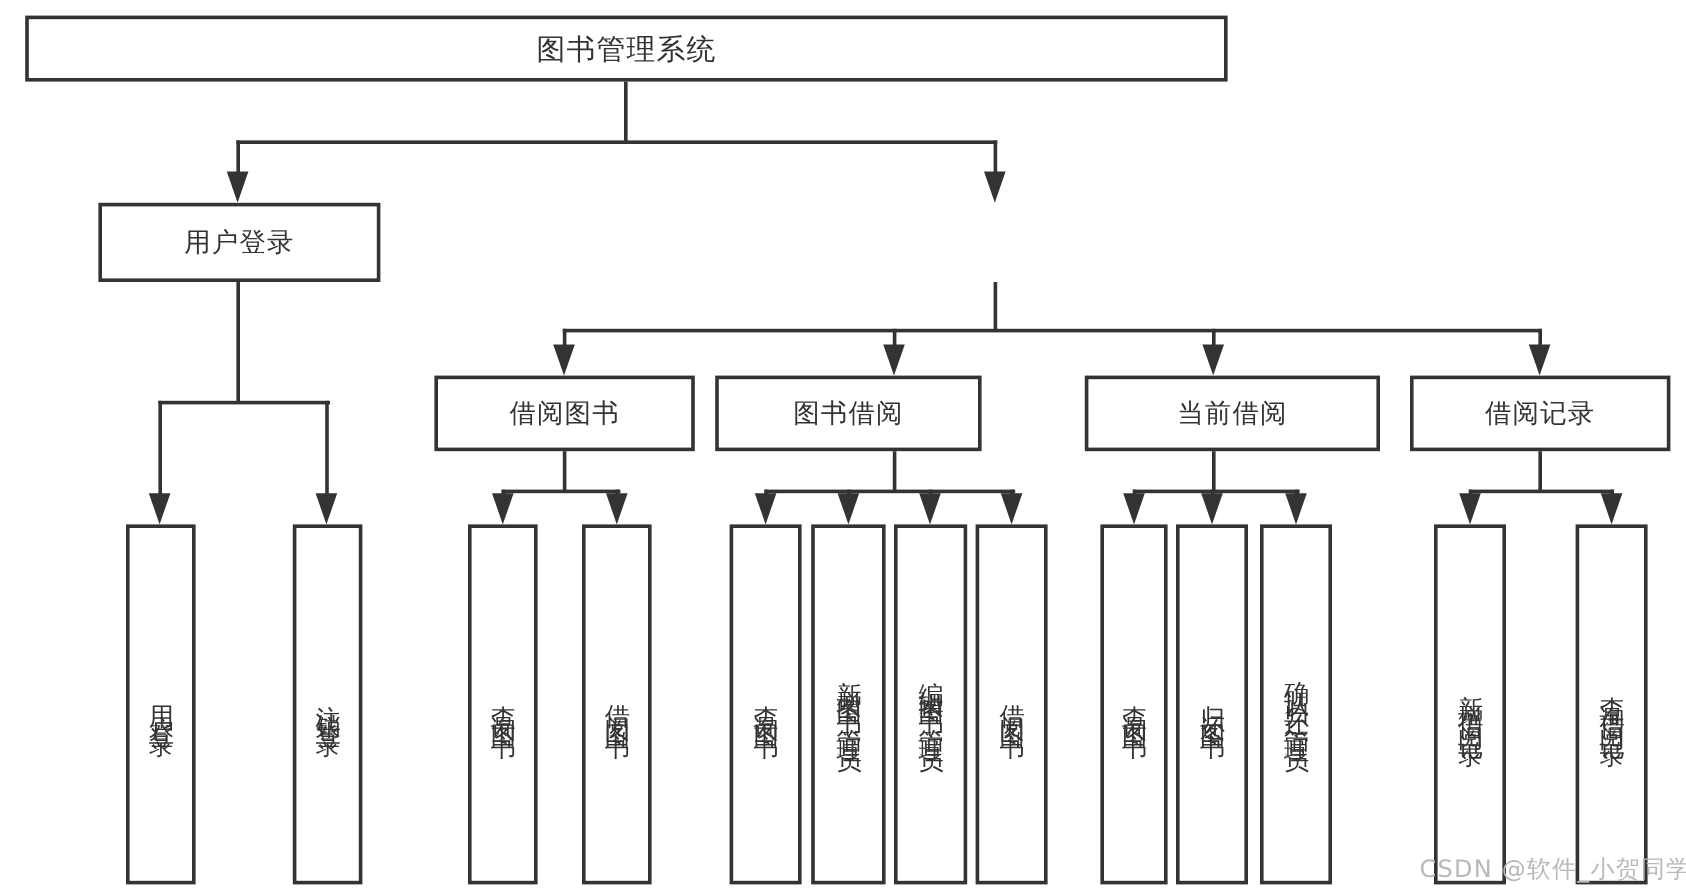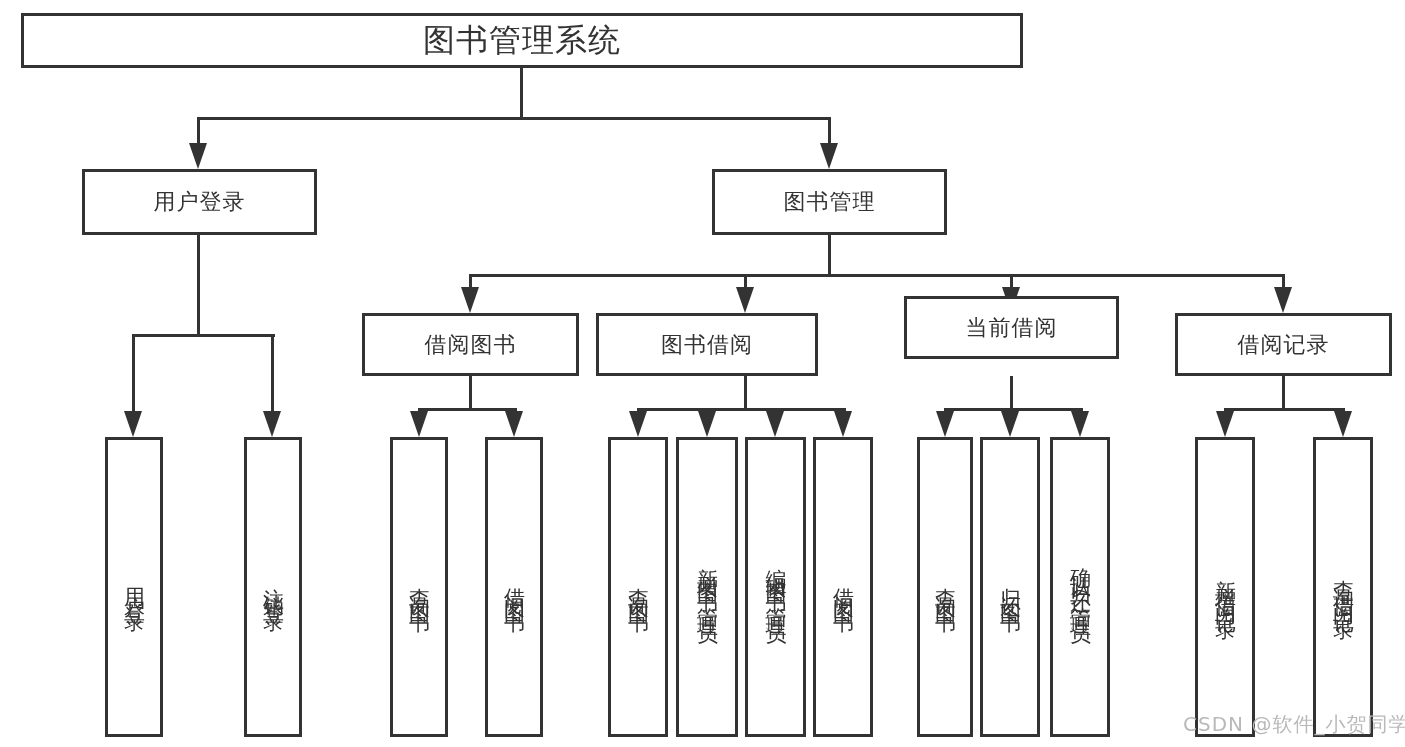--- a/index.html
+++ b/index.html
@@ -21,21 +21,21 @@
     border: 3px solid #333333;
     background: #ffffff;
     display: flex;
     align-items: center;
     justify-content: center;
     color: #333333;
     font-size: 22px;
     letter-spacing: 1px;
     white-space: nowrap;
   }
-  .box.root { font-size: 32px; }
+  .box.root { font-size: 24px; }
   .vbox {
     writing-mode: vertical-rl;
     text-orientation: mixed;
     font-size: 21px;
     letter-spacing: 8px;
     line-height: 1;
     white-space: normal;
   }
   .hline, .vline {
     position: absolute;
@@ -67,21 +67,20 @@
   <div class="box root" style="left:21px; top:13px; width:1002px; height:55px;">图书管理系统</div>
 
   <div class="vline" style="left:520px; top:68px; width:3px; height:50px;"></div>
   <div class="hline" style="left:197px; top:117px; width:634px; height:3px;"></div>
   <div class="vline" style="left:197px; top:117px; width:3px; height:29px;"></div>
   <div class="arrowhead" style="left:189px; top:143px;"></div>
   <div class="vline" style="left:828px; top:117px; width:3px; height:29px;"></div>
   <div class="arrowhead" style="left:820px; top:143px;"></div>
 
   <div class="box" style="left:82px; top:169px; width:235px; height:66px;">用户登录</div>
-  <div class="box" style="left:712px; top:169px; width:235px; height:66px;">图书管理</div>
 
   <div class="vline" style="left:197px; top:235px; width:3px; height:101px;"></div>
   <div class="hline" style="left:132px; top:334px; width:143px; height:3px;"></div>
   <div class="vline" style="left:132px; top:334px; width:3px; height:78px;"></div>
   <div class="arrowhead" style="left:124px; top:411px;"></div>
   <div class="vline" style="left:271px; top:334px; width:3px; height:78px;"></div>
   <div class="arrowhead" style="left:263px; top:411px;"></div>
 
   <div class="vline" style="left:828px; top:235px; width:3px; height:41px;"></div>
   <div class="hline" style="left:469px; top:274px; width:816px; height:3px;"></div>
@@ -89,21 +88,21 @@
   <div class="arrowhead" style="left:461px; top:287px;"></div>
   <div class="vline" style="left:744px; top:274px; width:3px; height:16px;"></div>
   <div class="arrowhead" style="left:736px; top:287px;"></div>
   <div class="vline" style="left:1010px; top:274px; width:3px; height:16px;"></div>
   <div class="arrowhead" style="left:1002px; top:287px;"></div>
   <div class="vline" style="left:1282px; top:274px; width:3px; height:16px;"></div>
   <div class="arrowhead" style="left:1274px; top:287px;"></div>
 
   <div class="box" style="left:362px; top:313px; width:217px; height:63px;">借阅图书</div>
   <div class="box" style="left:596px; top:313px; width:222px; height:63px;">图书借阅</div>
-  <div class="box" style="left:904px; top:296px; width:215px; height:63px;">当前借阅</div>
+  <div class="box" style="left:904px; top:313px; width:246px; height:63px;">当前借阅</div>
   <div class="box" style="left:1175px; top:313px; width:217px; height:63px;">借阅记录</div>
 
   <div class="vline" style="left:469px; top:376px; width:3px; height:34px;"></div>
   <div class="hline" style="left:418px; top:408px; width:99px; height:3px;"></div>
   <div class="vline" style="left:418px; top:408px; width:3px; height:6px;"></div>
   <div class="arrowhead" style="left:410px; top:411px;"></div>
   <div class="vline" style="left:513px; top:408px; width:3px; height:6px;"></div>
   <div class="arrowhead" style="left:505px; top:411px;"></div>
 
   <div class="vline" style="left:744px; top:376px; width:3px; height:34px;"></div>

